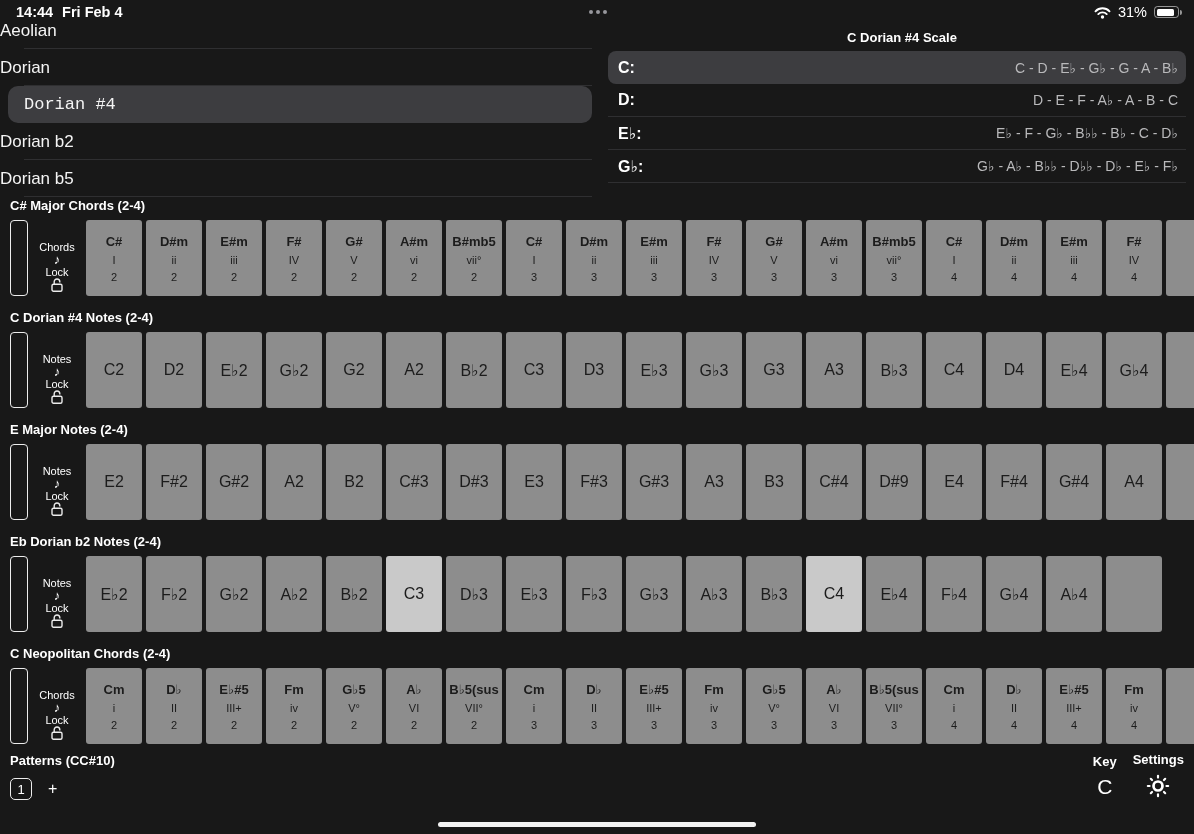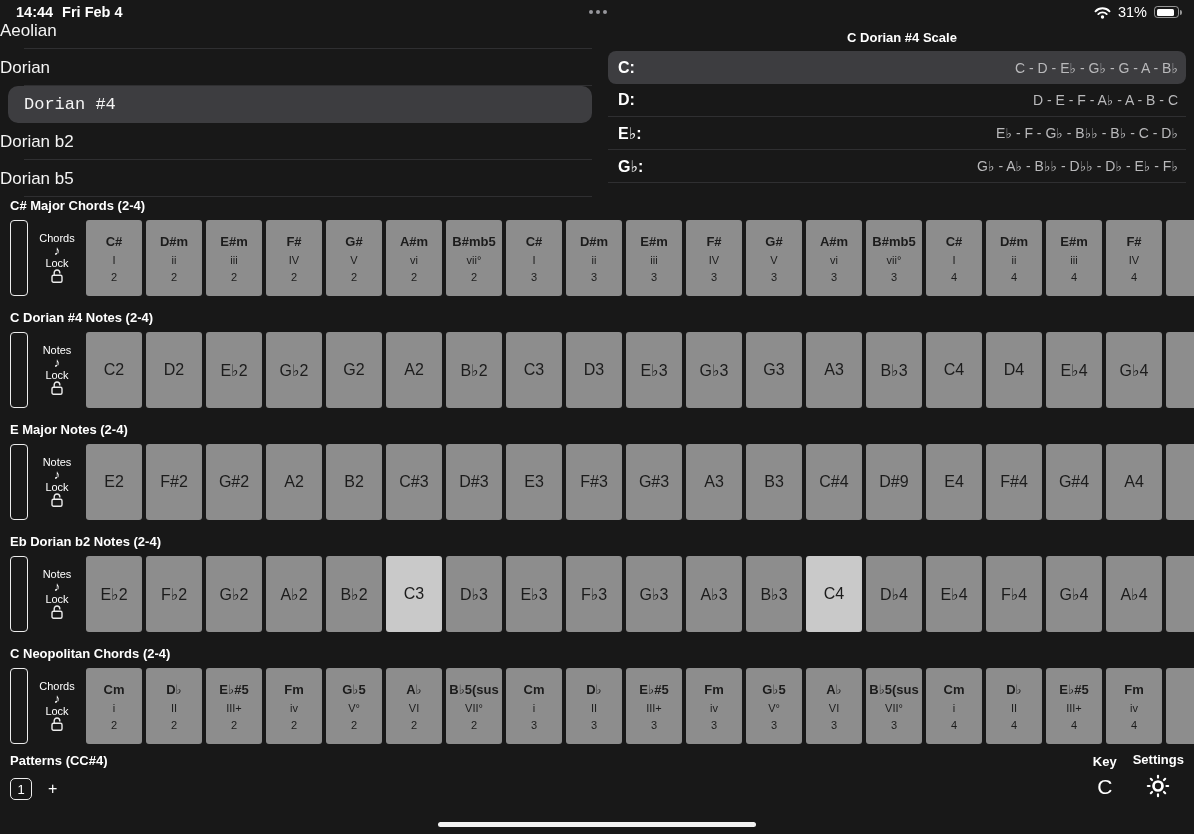--- a/index.html
+++ b/index.html
@@ -43,21 +43,21 @@
   .scale-row .notes{color:var(--muted-text);font-size:14px;}
   .scale-row:not(.highlighted){border-bottom:1px solid var(--separator);}
   .scale-row.highlighted{background:var(--selection);border-radius:8px;}
 
   
   .sections{position:absolute;top:198px;left:0;width:972px;}
   .section{margin-bottom:14px;}
   .section-title{font-size:13px;font-weight:700;margin:0 0 7px 10px;line-height:15px;}
   .section-row{display:flex;gap:4px;padding-left:10px;height:76px;width:1194px;overflow:hidden;}
   .handle-box{width:18px;height:76px;border:1.5px solid #ececec;border-radius:4px;flex:none;}
-  .control-col{width:50px;flex:none;display:flex;flex-direction:column;align-items:center;justify-content:center;
+  .control-col{width:50px;flex:none;display:flex;flex-direction:column;align-items:center;justify-content:flex-end;
     padding:3px 0 4px;font-size:11px;color:#fff;}
   .control-col .note-icon{font-size:13px;line-height:13px;}
   .control-col .lock-icon svg{display:block;}
   .cell{width:56px;height:76px;border-radius:3px;background:var(--cell);color:var(--cell-text);flex:none;
     display:flex;align-items:center;justify-content:center;}
   .cell.highlighted{background:var(--cell-highlight);}
   .note-cell{font-size:16px;}
   .chord-cell{flex-direction:column;gap:5px;padding:6px 0;overflow:hidden;}
   .chord-cell .cname{font-size:13px;font-weight:700;white-space:nowrap;max-width:54px;overflow:hidden;}
   .chord-cell .numeral{font-size:11px;}
@@ -338,21 +338,20 @@
           <div class="cell note-cell">A♭2</div>
           <div class="cell note-cell">B♭2</div>
           <div class="cell note-cell highlighted">C3</div>
           <div class="cell note-cell">D♭3</div>
           <div class="cell note-cell">E♭3</div>
           <div class="cell note-cell">F♭3</div>
           <div class="cell note-cell">G♭3</div>
           <div class="cell note-cell">A♭3</div>
           <div class="cell note-cell">B♭3</div>
           <div class="cell note-cell highlighted">C4</div>
-          <div class="cell note-cell">D♭4</div>
           <div class="cell note-cell">E♭4</div>
           <div class="cell note-cell">F♭4</div>
           <div class="cell note-cell">G♭4</div>
           <div class="cell note-cell">A♭4</div>
           <div class="cell partial-cell"></div>
         </div>
       </div>
       <div class="section">
         <div class="section-title">C Neopolitan Chords (2-4)</div>
         <div class="section-row">
@@ -456,21 +455,21 @@
           <div class="cell chord-cell">
             <span class="cname">Fm</span>
             <span class="numeral">iv</span>
             <span class="octave">4</span>
           </div>
           <div class="cell partial-cell"></div>
         </div>
       </div>
     </main>
 
-  <div class="patterns-label">Patterns (CC#4)</div>
+  <div class="patterns-label">Patterns (CC#10)</div>
   <div class="patterns-row">
       <div class="pattern-chip">1</div>
       <span class="add-btn">+</span>
     </div>
 
   <div class="footer-right">
     <div class="fr-col">
       <span>Key</span>
       <span class="key-value">C</span>
     </div>

